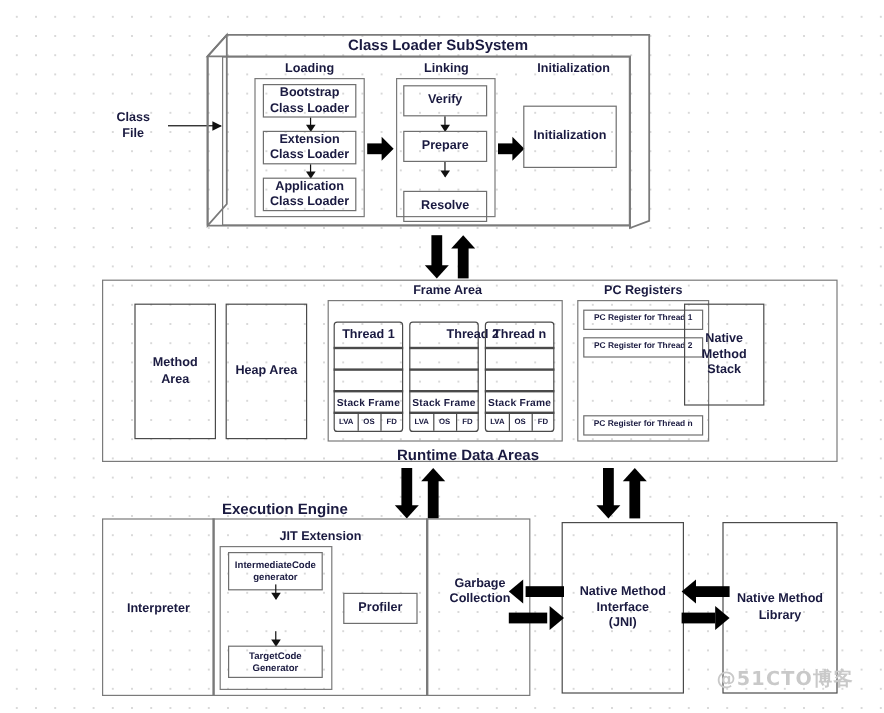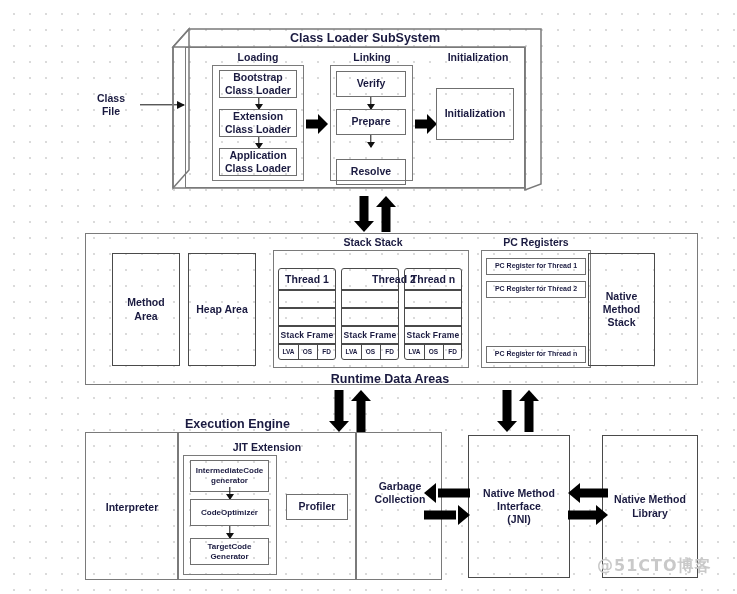--- a/index.html
+++ b/index.html
@@ -154,21 +154,21 @@
       <b style="border-bottom:11px solid #000;"></b>
   </div>
 
   <div class="abs" style="left:85px;top:233px;width:613px;height:152px;border:1.5px solid #7a7a7a;"></div>
   <div class="lbl big" style="left:300px;top:372px;width:180px;">Runtime Data Areas</div>
 
   <div class="box dark" style="left:112px;top:253px;width:68px;height:113px;white-space:pre-line;">Method
 Area</div>
   <div class="box dark" style="left:188px;top:253px;width:68px;height:113px;">Heap Area</div>
 
-  <div class="lbl" style="left:280px;top:236px;width:186px;">Stack Stack</div>
+  <div class="lbl" style="left:280px;top:236px;width:186px;">Frame Area</div>
   <div class="abs" style="left:273px;top:250px;width:196px;height:118px;border:1.5px solid #7a7a7a;"></div>
 
   <div class="abs" style="left:278px;top:268px;width:58px;height:92px;border:1.5px solid #4a4a4a;border-radius:3px;"></div>
   <div class="lbl" style="left:278px;top:273px;width:58px;">Thread 1</div>
   <div class="abs" style="left:278px;top:289px;width:58px;height:1.5px;background:#4a4a4a;"></div>
   <div class="abs" style="left:278px;top:307px;width:58px;height:1.5px;background:#4a4a4a;"></div>
   <div class="abs" style="left:278px;top:325px;width:58px;height:1.5px;background:#4a4a4a;"></div>
   <div class="lbl small" style="left:278px;top:330px;width:58px;font-size:8.5px;">Stack Frame</div>
   <div class="abs" style="left:278px;top:343px;width:58px;height:1.5px;background:#4a4a4a;"></div>
   <div class="lbl tiny" style="left:279px;top:348px;width:19px;">LVA</div>
@@ -202,21 +202,21 @@
   <div class="lbl tiny" style="left:443px;top:348px;width:19px;">FD</div>
   <div class="abs" style="left:424px;top:344px;width:1.2px;height:15px;background:#4a4a4a;"></div>
   <div class="abs" style="left:443px;top:344px;width:1.2px;height:15px;background:#4a4a4a;"></div>
 
   <div class="lbl" style="left:482px;top:236px;width:108px;">PC Registers</div>
   <div class="abs" style="left:481px;top:250px;width:110px;height:118px;border:1.5px solid #7a7a7a;"></div>
   <div class="box thin" style="left:486px;top:258px;width:100px;height:17px;font-size:7px;">PC Register for  Thread 1</div>
   <div class="box thin" style="left:486px;top:281px;width:100px;height:17px;font-size:7px;">PC Register for  Thread 2</div>
   <div class="box thin" style="left:486px;top:346px;width:100px;height:17px;font-size:7px;">PC Register for  Thread n</div>
 
-  <div class="box dark" style="left:588px;top:253px;width:67px;height:113px;white-space:pre-line;">Native
+  <div class="box dark" style="left:570px;top:253px;width:67px;height:85px;white-space:pre-line;">Native
 Method
 Stack</div>
 
   <div class="barrow down" style="left:329px;top:390px;width:20px;height:42px;">
     <i style="height:32px;"></i>
       <b style="border-top:11px solid #000;"></b>
   </div>
   <div class="barrow up" style="left:351px;top:390px;width:20px;height:42px;">
     <i style="height:32px;"></i>
       <b style="border-bottom:11px solid #000;"></b>
@@ -238,21 +238,20 @@
   <div class="lbl" style="left:88px;top:501px;width:88px;">Interpreter</div>
 
   <div class="lbl" style="left:216px;top:441px;width:102px;">JIT Extension</div>
   <div class="abs" style="left:183px;top:455px;width:94px;height:120px;border:1.5px solid #7a7a7a;"></div>
   <div class="box thin" style="left:190px;top:460px;width:79px;height:32px;font-size:8px;white-space:pre-line;">IntermediateCode
 generator</div>
   <div class="vconn" style="left:225px;top:487px;width:10px;height:12px;">
     <span class="shaft"></span>
       <span class="head"></span>
     </div>
-  <div class="box thin" style="left:190px;top:499px;width:79px;height:27px;font-size:8px;">CodeOptimizer</div>
   <div class="vconn" style="left:225px;top:526px;width:10px;height:12px;">
     <span class="shaft"></span>
       <span class="head"></span>
     </div>
   <div class="box thin" style="left:190px;top:538px;width:79px;height:27px;font-size:8px;white-space:pre-line;">TargetCode
 Generator</div>
 
   <div class="box thin" style="left:286px;top:494px;width:62px;height:26px;">Profiler</div>
 
   <div class="lbl" style="left:360px;top:480px;width:80px;white-space:pre-line;">Garbage

